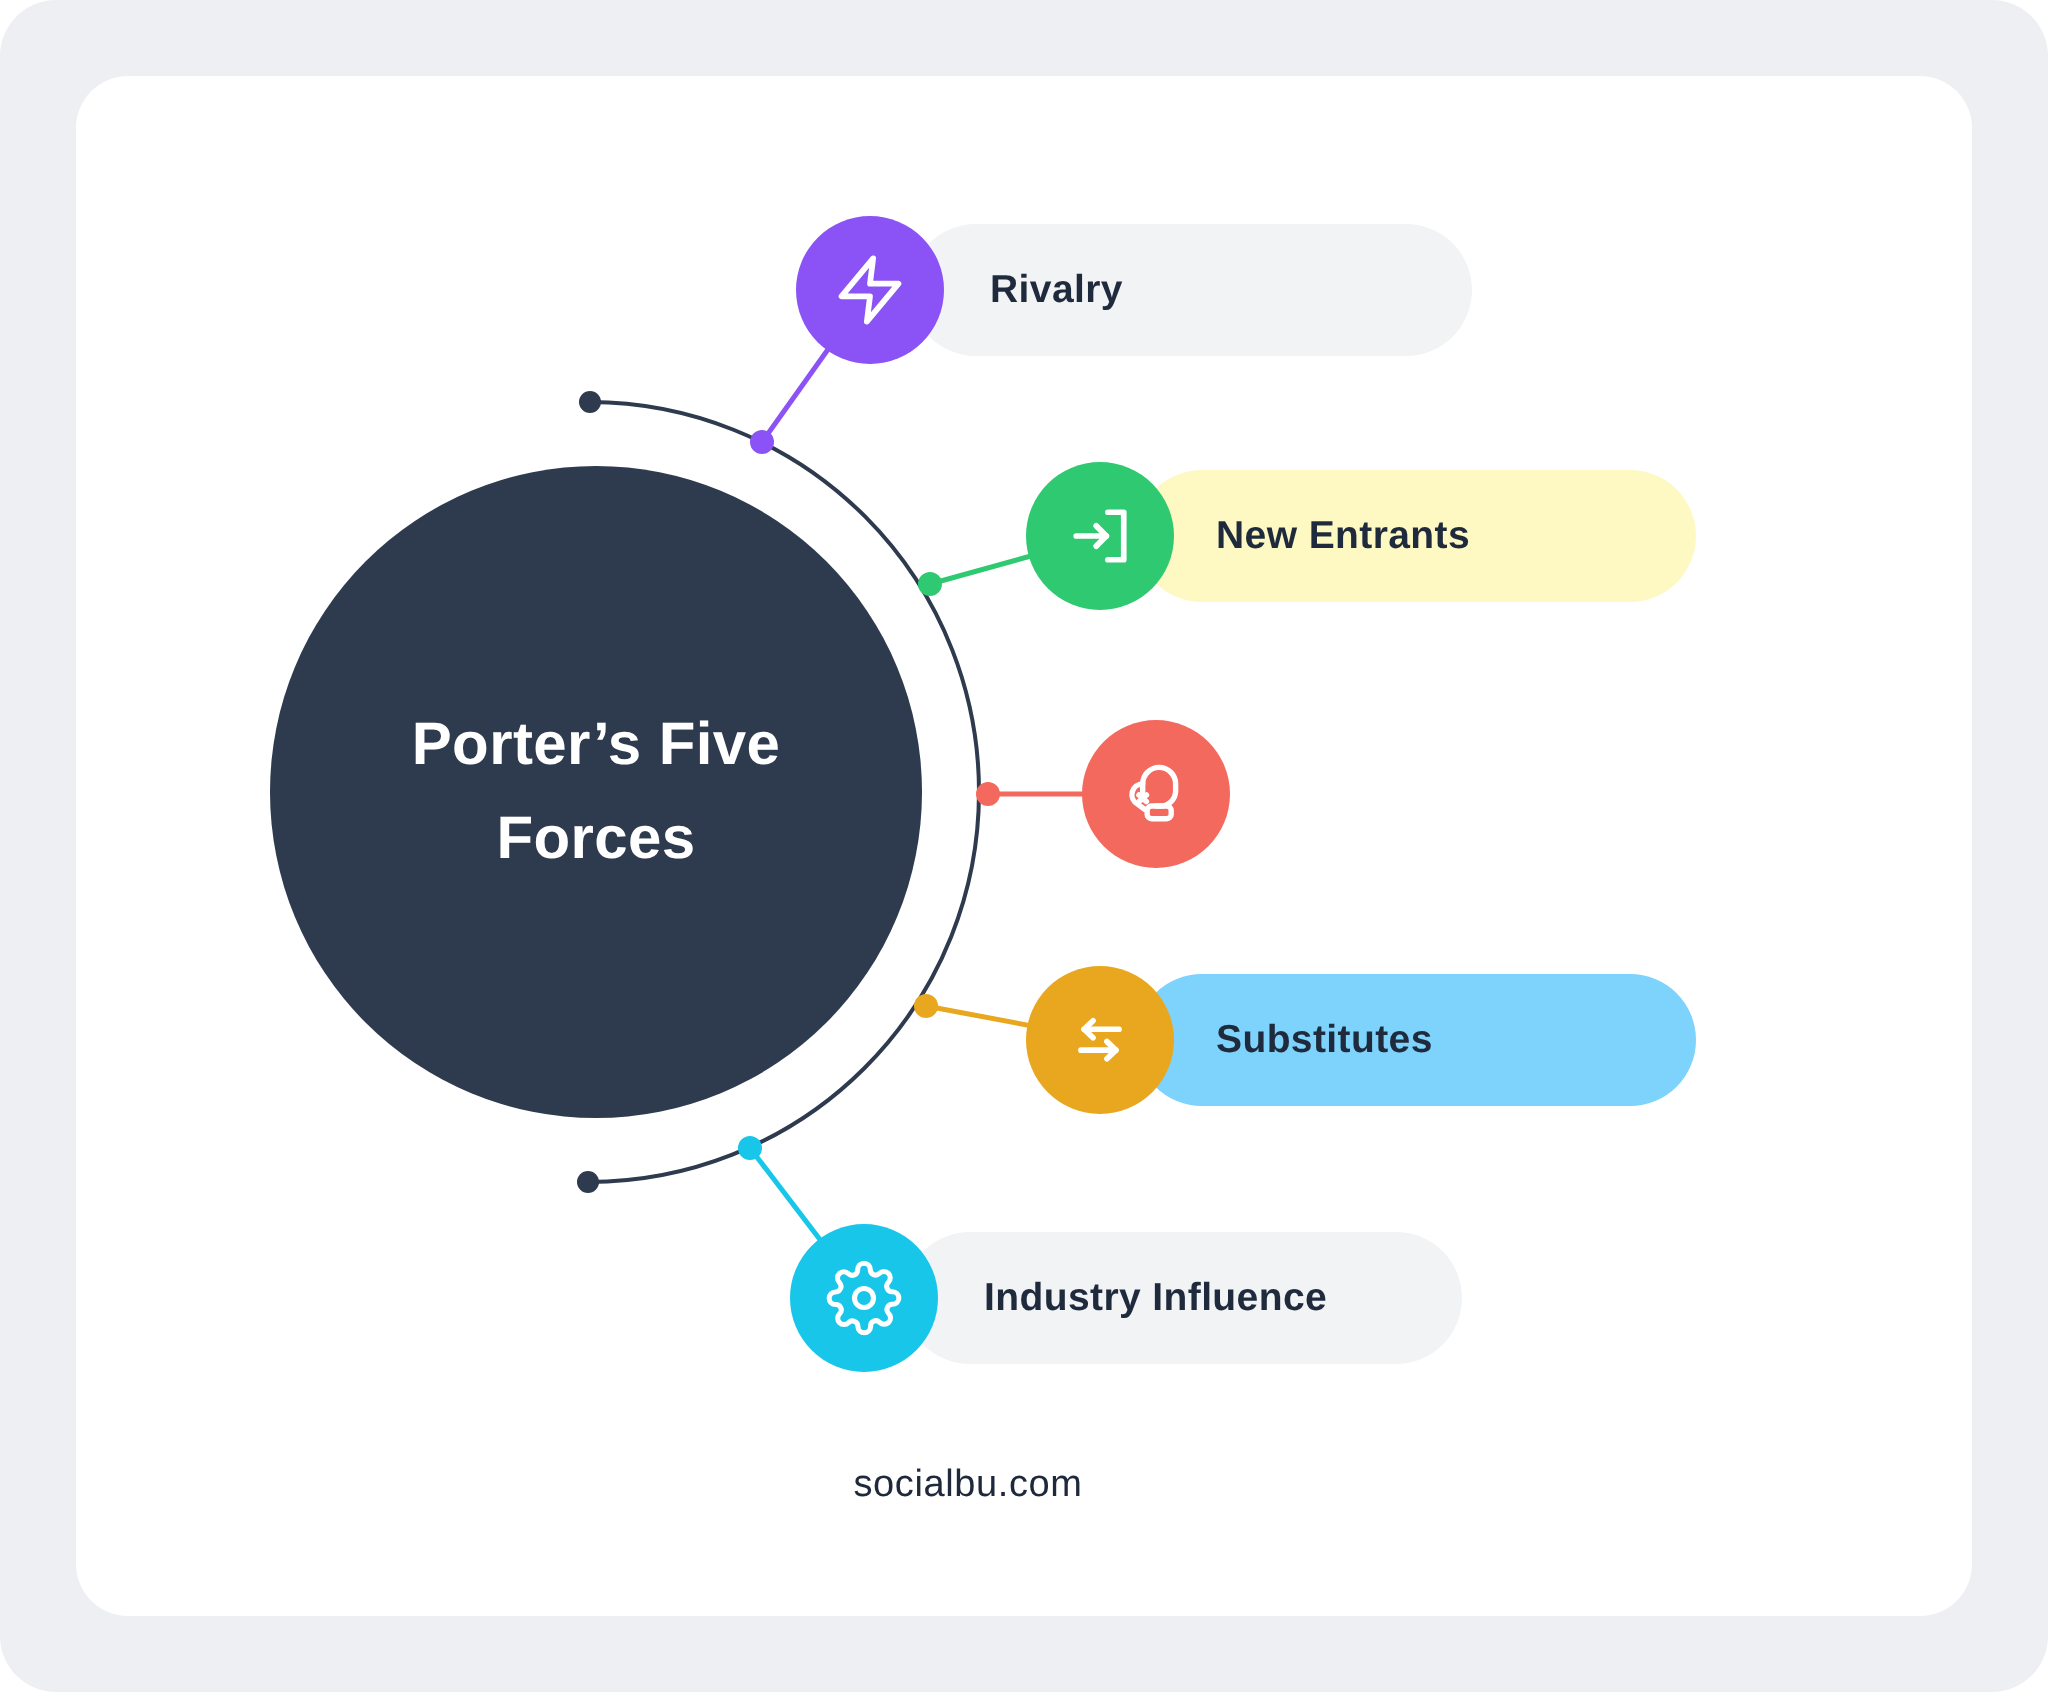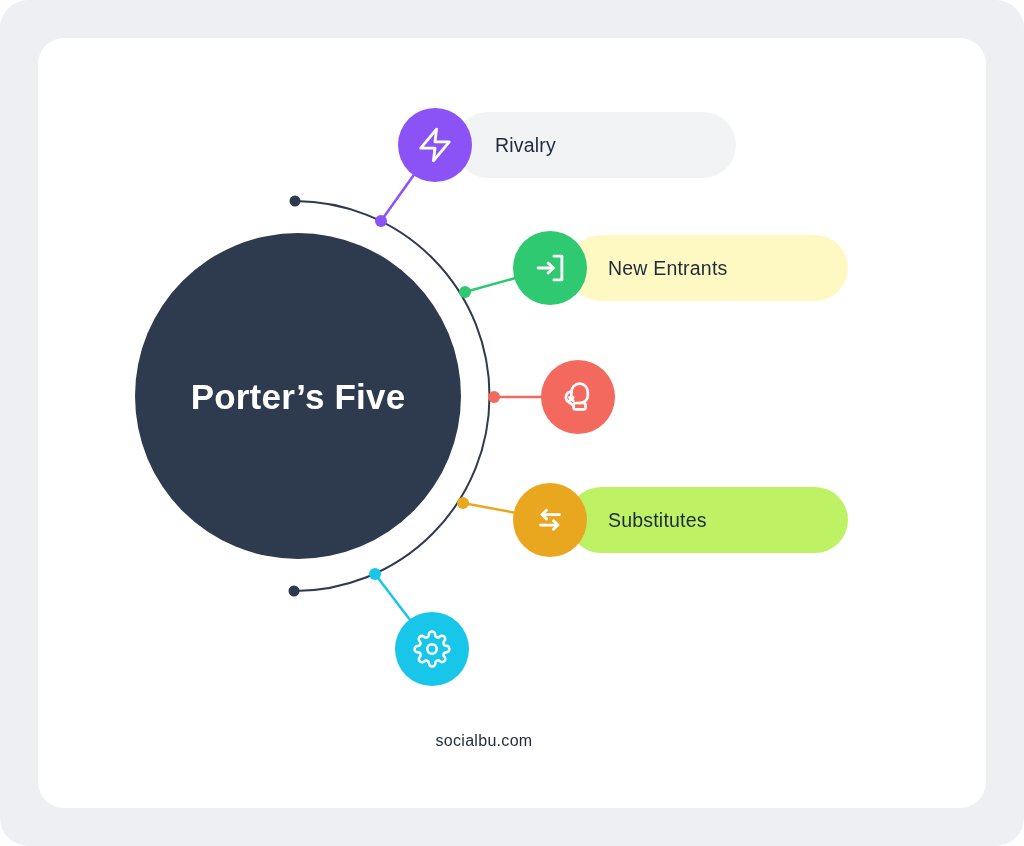--- a/index.html
+++ b/index.html
@@ -27,32 +27,32 @@
   .center-circle {
     position: absolute;
     left: 135px; top: 233px;
     width: 326px; height: 326px;
     border-radius: 50%;
     display: flex; flex-direction: column;
     align-items: center; justify-content: center;
     text-align: center;
   }
   .center-title {
-    font-size: 35px; font-weight: 700;
+    font-size: 30px; font-weight: 700;
     line-height: 47px; letter-spacing: 0.2px;
   }
   .pill {
     position: absolute;
     height: 66px;
     border-radius: 33px;
     display: flex; align-items: center;
     padding-left: 40px;
   }
   .pill-label {
-    font-size: 19.5px; font-weight: 400; letter-spacing: 0.2px;
+    font-size: 19.5px; font-weight: 700; letter-spacing: 0.2px;
   }
   .icon-circle {
     position: absolute;
     width: 74px; height: 74px;
     border-radius: 50%;
     display: flex; align-items: center; justify-content: center;
   }
   .icon-circle svg { display: block; }
 
   
@@ -64,21 +64,21 @@
   .icon-circle.f0 { left: 398px; top: 108px; }
   .icon-circle.f1 { left: 513px; top: 231px; }
   .icon-circle.f2 { left: 541px; top: 360px; }
   .icon-circle.f3 { left: 513px; top: 483px; }
   .icon-circle.f4 { left: 395px; top: 612px; }
 
   .watermark {
     position: absolute;
     left: 0; top: 732px; width: 968px;
     text-align: center;
-    font-size: 16px; letter-spacing: 0.3px;
+    font-size: 19px; letter-spacing: 0.3px;
   }
 </style>
 </head>
 <body>
 
 <div class="frame" style="background: rgb(237, 239, 242);">
 
   <div class="card" style="background: rgb(255, 255, 255);"></div>
 
   <svg class="overlay-svg" viewBox="0 0 1024 846">
@@ -94,20 +94,21 @@
 
     <circle cx="381" cy="221" r="6" style="fill: rgb(139, 82, 245);"></circle>
     <circle cx="465" cy="292" r="6" style="fill: rgb(46, 201, 112);"></circle>
     <circle cx="494" cy="397" r="6" style="fill: rgb(244, 105, 94);"></circle>
     <circle cx="463" cy="503" r="6" style="fill: rgb(233, 167, 31);"></circle>
     <circle cx="375" cy="574" r="6" style="fill: rgb(24, 198, 234);"></circle>
   </svg>
 
   <div class="center-circle" style="background: rgb(46, 58, 78); color: rgb(255, 255, 255);">
     <div class="center-title">Porter’s Five</div>
+    <div class="center-title">Forces</div>
   </div>
 
   <div class="pill f0" style="background: rgb(241, 243, 245);">
     <span class="pill-label" style="color: rgb(31, 43, 61);">Rivalry</span>
   </div>
   <div class="icon-circle f0" style="background: rgb(139, 82, 245);">
     <svg width="38" height="38" viewBox="0 0 24 24" fill="none" stroke="#ffffff" stroke-width="1.8" stroke-linecap="round" stroke-linejoin="round">
       <polygon points="13 2 3 14 12 14 11 22 21 10 12 10 13 2"></polygon>
     </svg>
   </div>
@@ -125,32 +126,35 @@
 
   <div class="icon-circle f2" style="background: rgb(244, 105, 94);">
     <svg width="38" height="38" viewBox="0 0 24 24" fill="none" stroke="#ffffff" stroke-width="1.7" stroke-linecap="round" stroke-linejoin="round">
       <path d="M7.8 12.5 V8.8 A5.2 5.2 0 0 1 18.2 8.8 V11 A4.8 4.8 0 0 1 13.4 15.8 H12.2"></path>
       <path d="M7.8 8.8 A3.4 3.4 0 0 0 6.2 15.2 L8.4 16.8"></path>
       <path d="M10.6 15.8 H15.4 A1.4 1.4 0 0 1 16.8 17.2 V18.4 A1.4 1.4 0 0 1 15.4 19.8 H10.6 A1.4 1.4 0 0 1 9.2 18.4 V17.2 A1.4 1.4 0 0 1 10.6 15.8 Z"></path>
       <path d="M6.6 12.3 L9 14.4 M9 12.3 L6.6 14.4"></path>
     </svg>
   </div>
 
-  <div class="pill f3" style="background: #bef264;">
+  <div class="pill f3" style="background: #7dd3fc;">
     <span class="pill-label" style="color: rgb(31, 43, 61);">Substitutes</span>
   </div>
   <div class="icon-circle f3" style="background: rgb(233, 167, 31);">
     <svg width="38" height="38" viewBox="0 0 24 24" fill="none" stroke="#ffffff" stroke-width="1.8" stroke-linecap="round" stroke-linejoin="round">
       <line x1="18" y1="8.6" x2="7" y2="8.6"></line>
       <polyline points="9.8 5.9 7 8.6 9.8 11.3"></polyline>
       <line x1="6" y1="15.2" x2="17" y2="15.2"></line>
       <polyline points="14.2 12.5 17 15.2 14.2 17.9"></polyline>
     </svg>
   </div>
 
+  <div class="pill f4" style="background: rgb(241, 243, 245);">
+    <span class="pill-label" style="color: rgb(31, 43, 61);">Industry Influence</span>
+  </div>
   <div class="icon-circle f4" style="background: rgb(24, 198, 234);">
     <svg width="38" height="38" viewBox="0 0 24 24" fill="none" stroke="#ffffff" stroke-width="1.6" stroke-linecap="round" stroke-linejoin="round">
       <circle cx="12" cy="12" r="3"></circle>
       <path d="M19.4 15a1.65 1.65 0 0 0 .33 1.82l.06.06a2 2 0 0 1 0 2.83 2 2 0 0 1-2.83 0l-.06-.06a1.65 1.65 0 0 0-1.82-.33 1.65 1.65 0 0 0-1 1.51V21a2 2 0 0 1-2 2 2 2 0 0 1-2-2v-.09A1.65 1.65 0 0 0 9 19.4a1.65 1.65 0 0 0-1.82.33l-.06.06a2 2 0 0 1-2.83 0 2 2 0 0 1 0-2.83l.06-.06a1.65 1.65 0 0 0 .33-1.82 1.65 1.65 0 0 0-1.51-1H3a2 2 0 0 1-2-2 2 2 0 0 1 2-2h.09A1.65 1.65 0 0 0 4.6 9a1.65 1.65 0 0 0-.33-1.82l-.06-.06a2 2 0 0 1 0-2.83 2 2 0 0 1 2.83 0l.06.06a1.65 1.65 0 0 0 1.82.33H9a1.65 1.65 0 0 0 1-1.51V3a2 2 0 0 1 2-2 2 2 0 0 1 2 2v.09a1.65 1.65 0 0 0 1 1.51 1.65 1.65 0 0 0 1.82-.33l.06-.06a2 2 0 0 1 2.83 0 2 2 0 0 1 0 2.83l-.06.06a1.65 1.65 0 0 0-.33 1.82V9a1.65 1.65 0 0 0 1.51 1H21a2 2 0 0 1 2 2 2 2 0 0 1-2 2h-.09a1.65 1.65 0 0 0-1.51 1z"></path>
     </svg>
   </div>
 
   <div class="watermark" style="color: rgb(30, 41, 59);">socialbu.com</div>
 
 </div>

